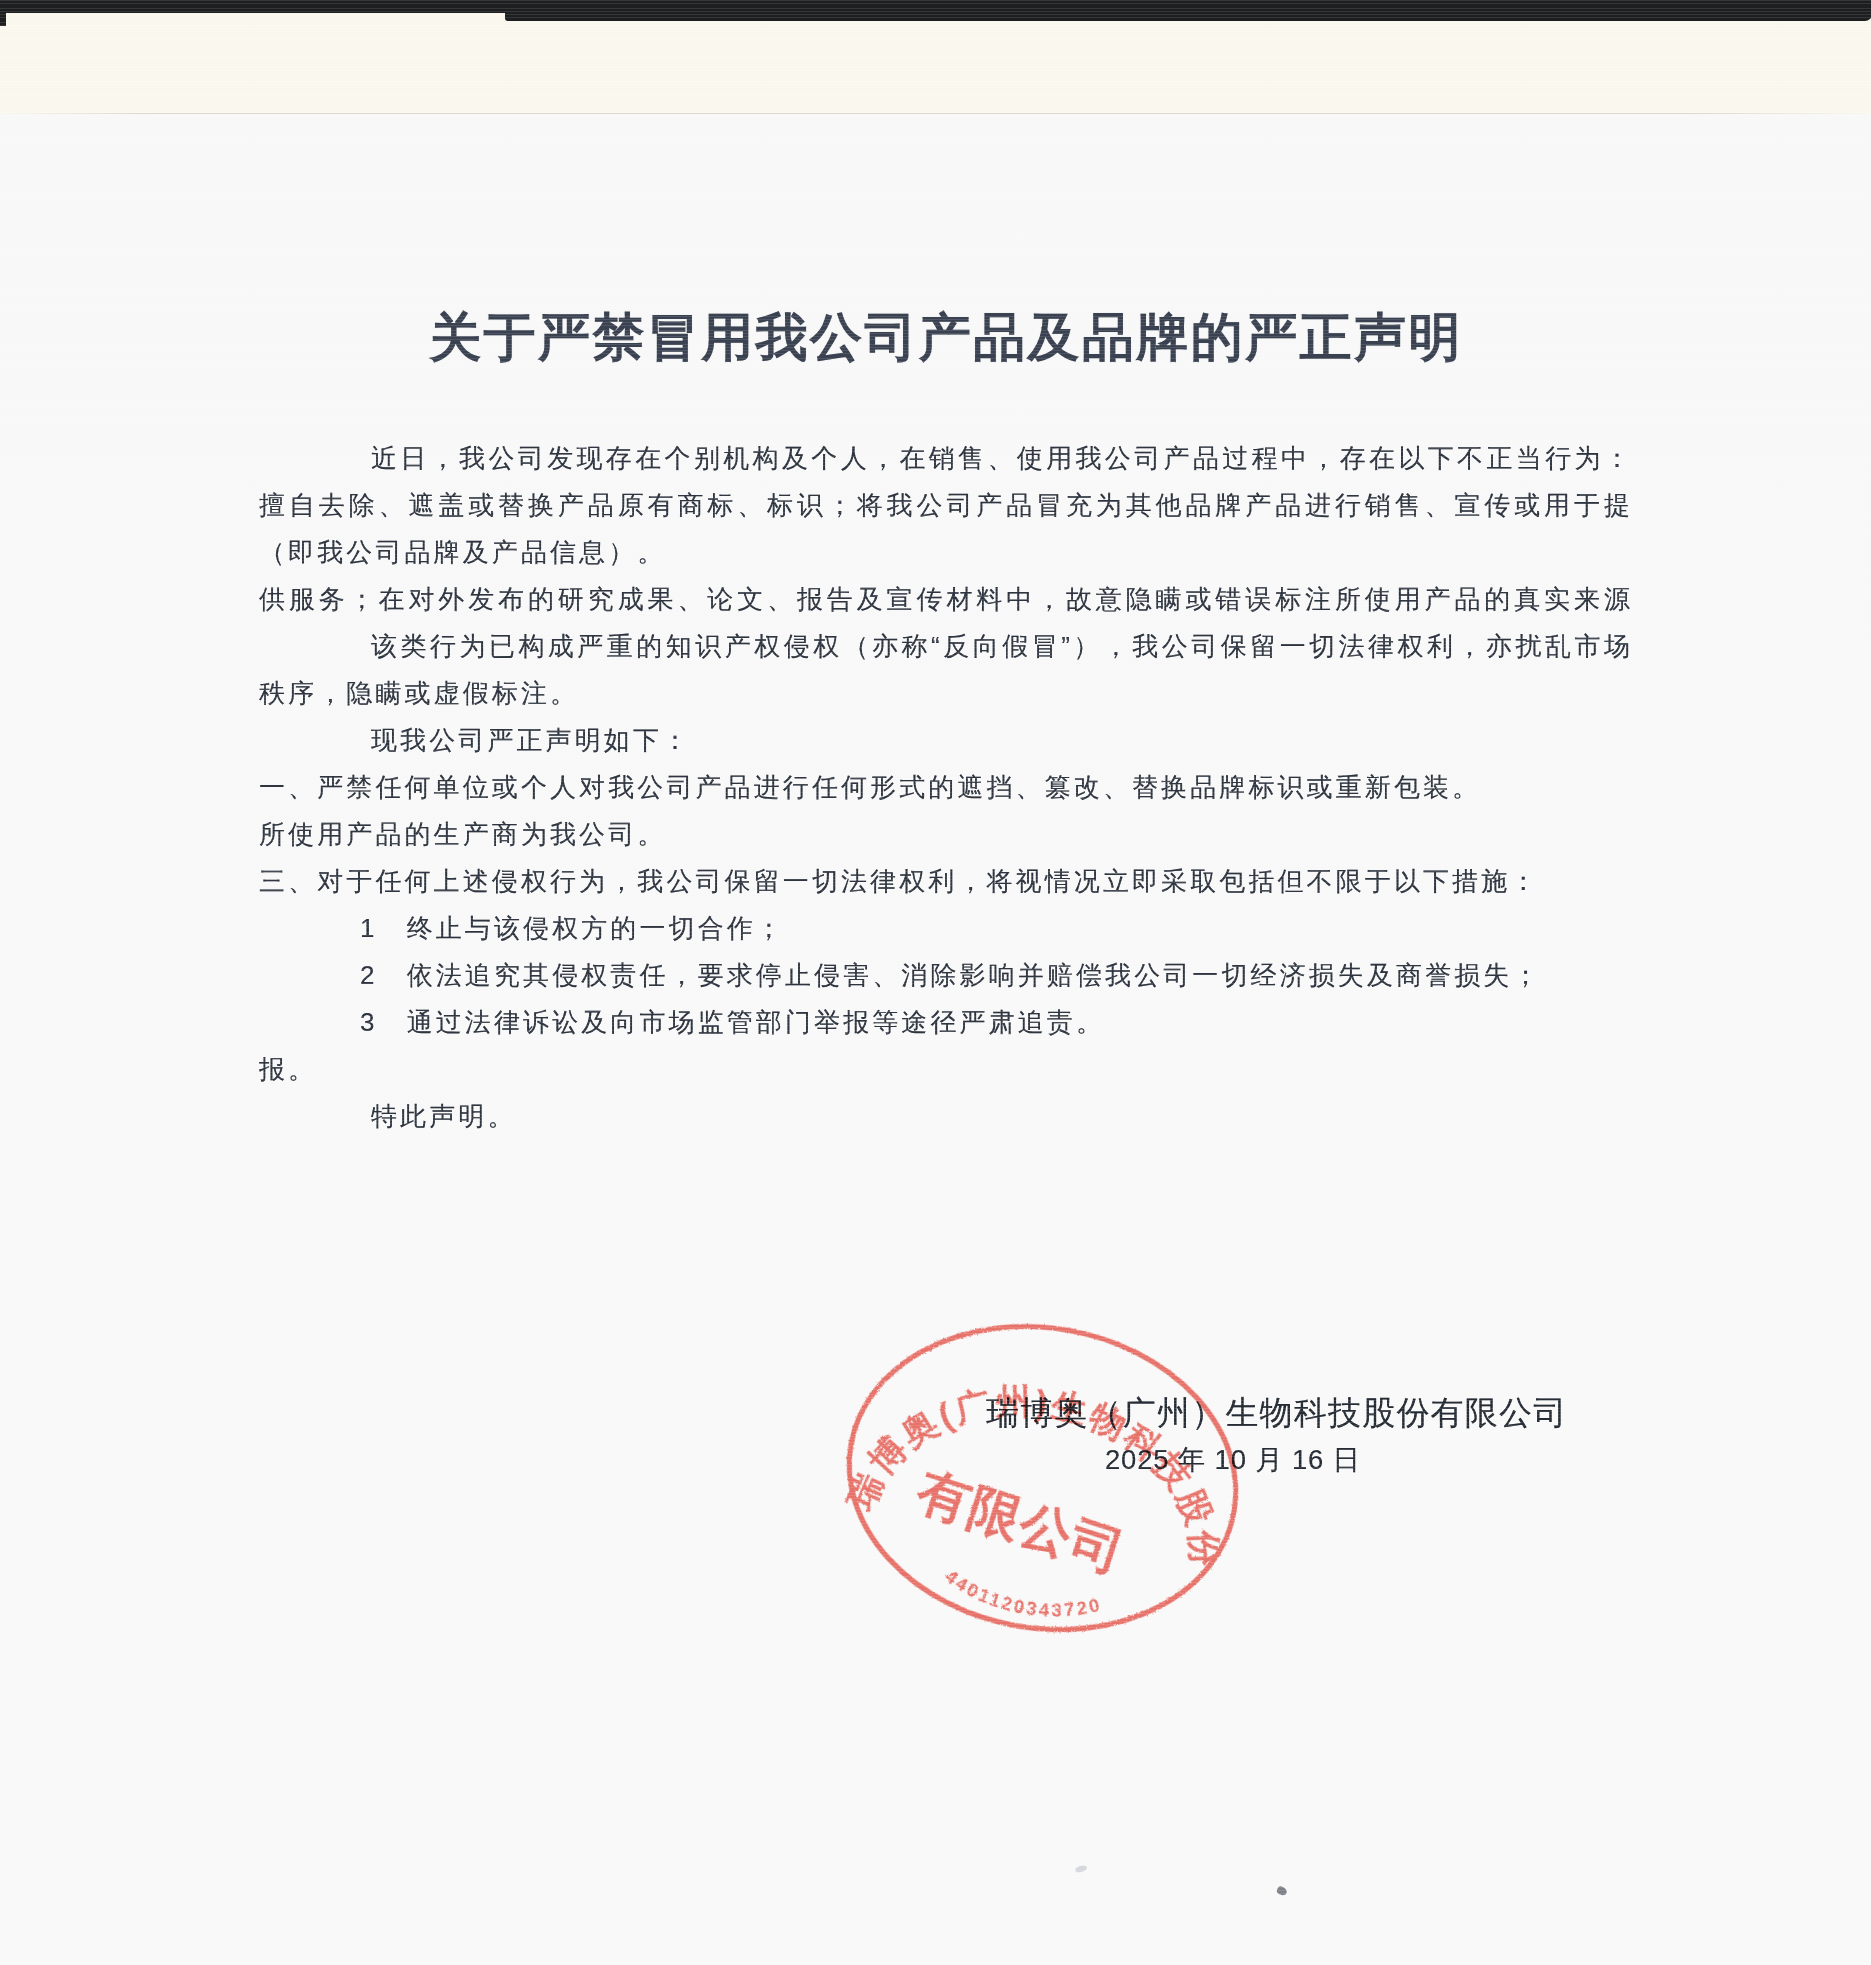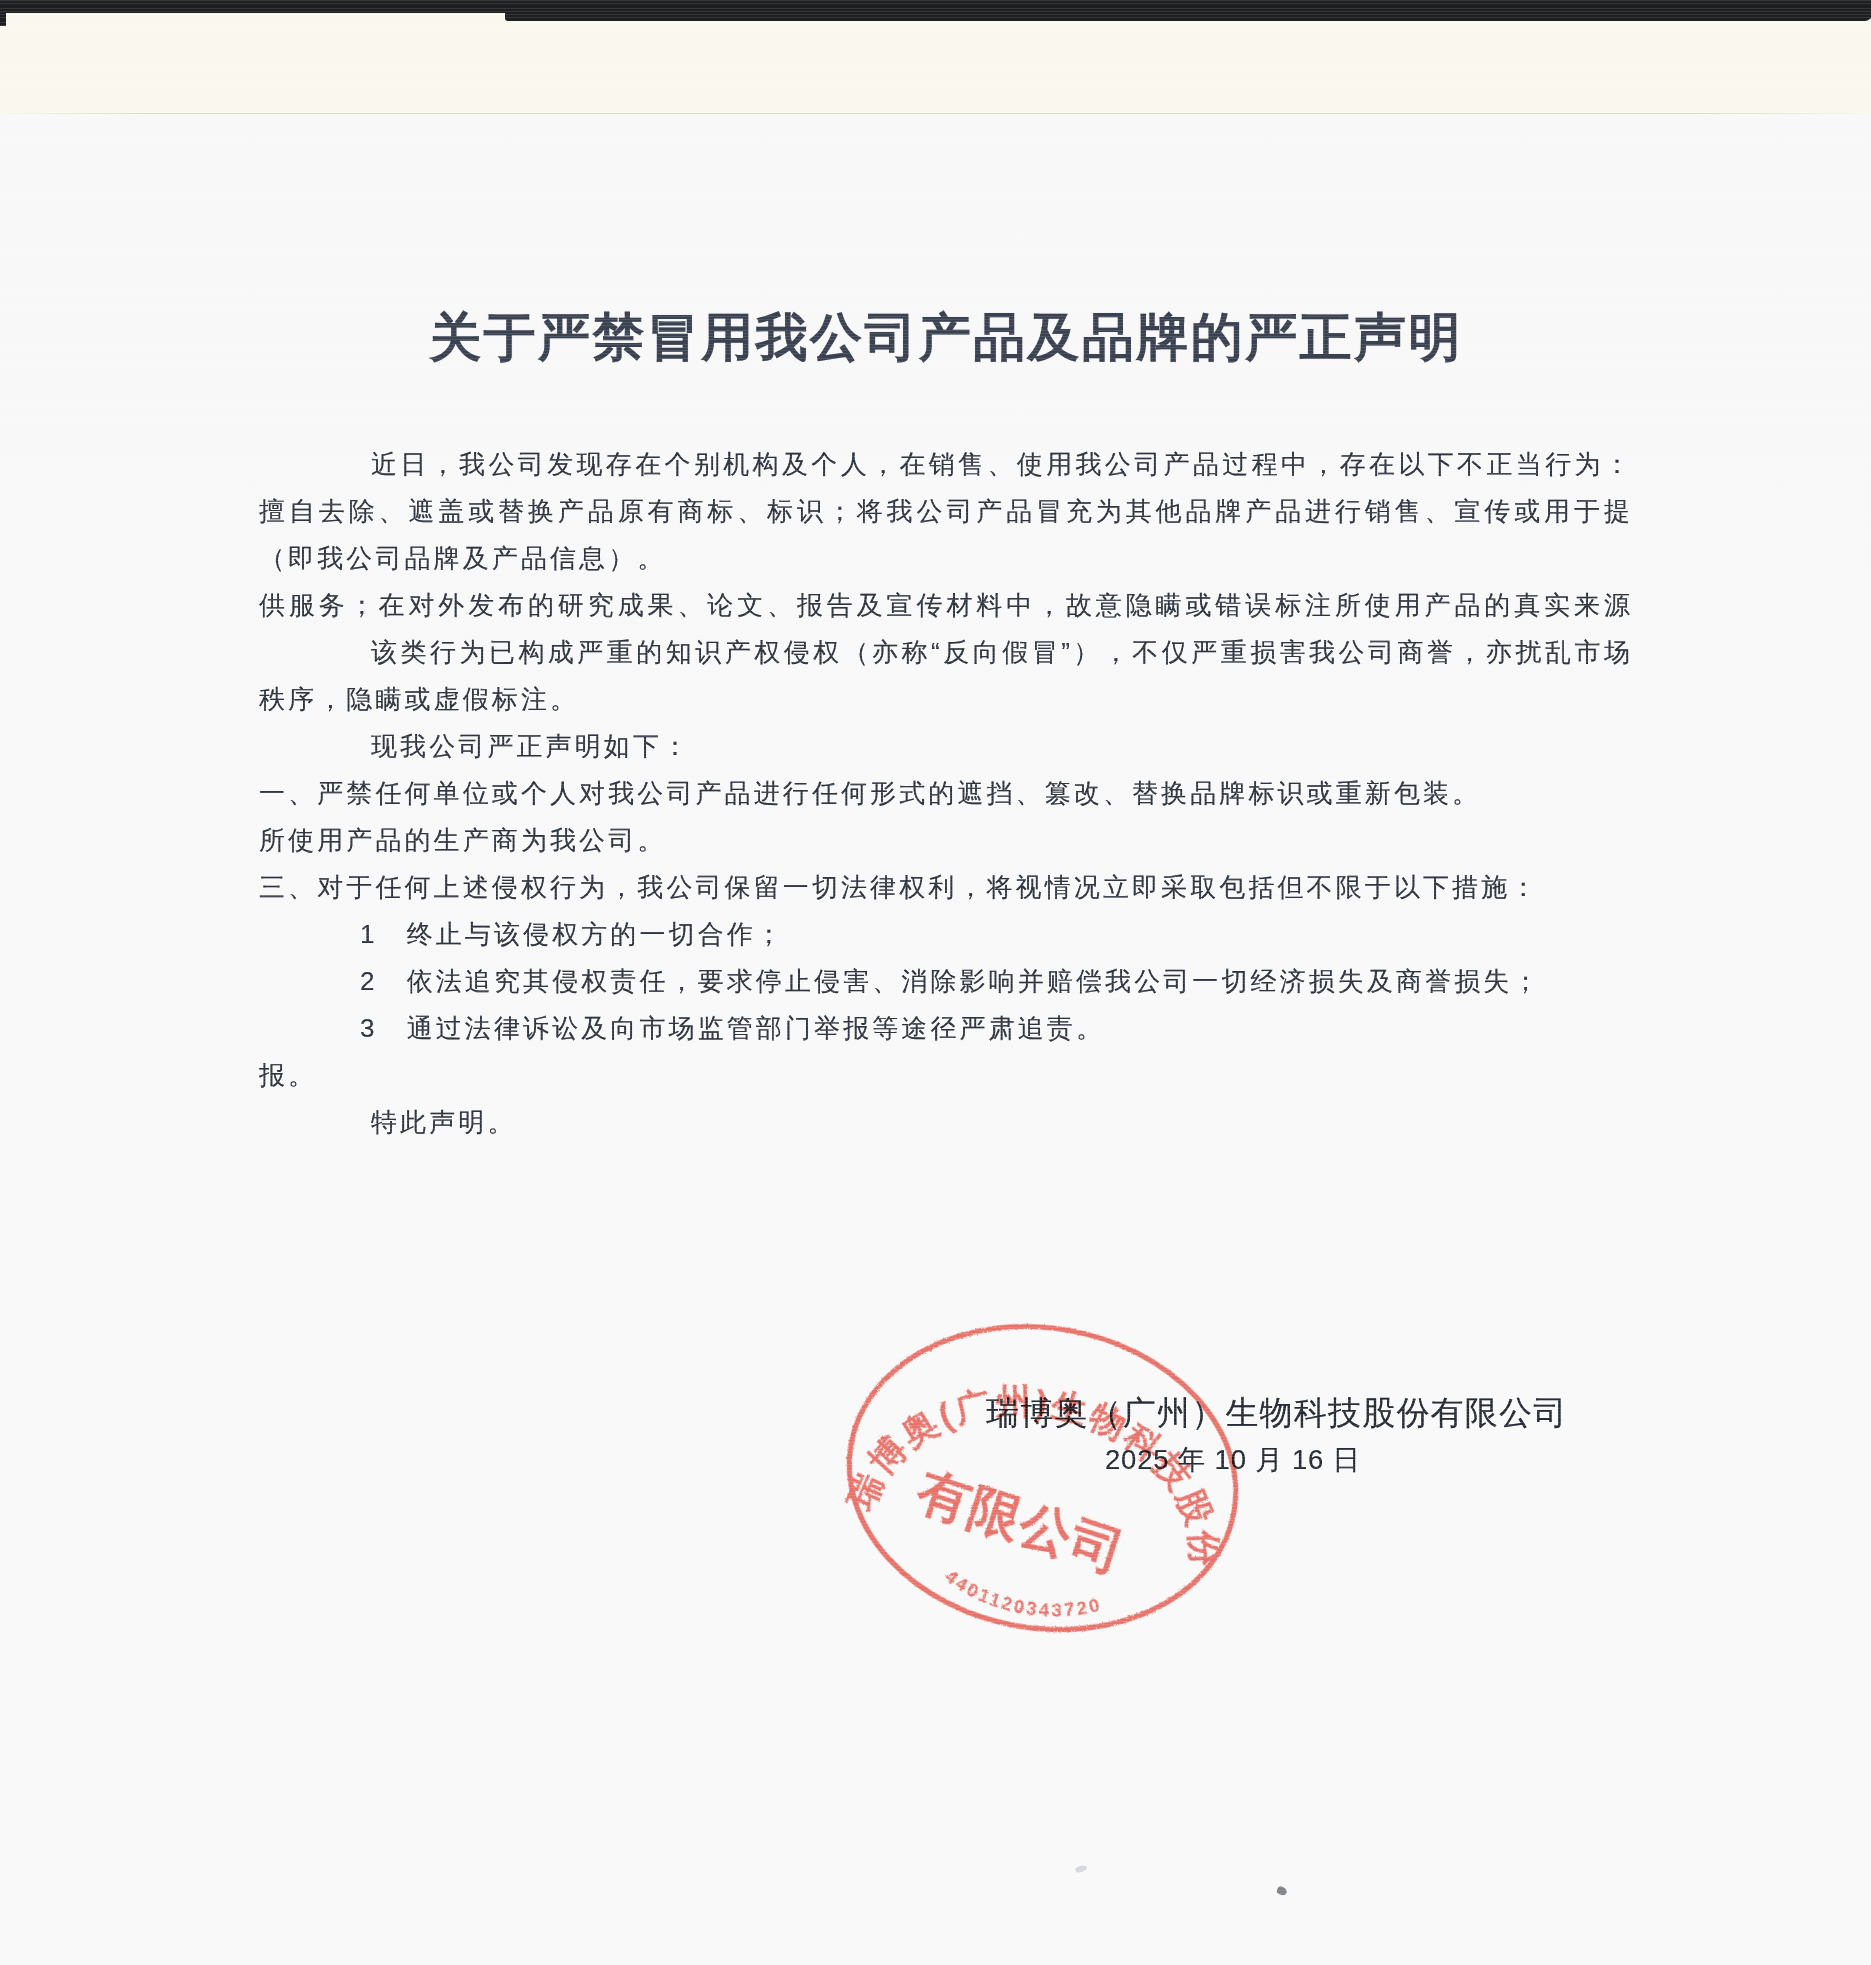--- a/index.html
+++ b/index.html
@@ -24,21 +24,21 @@
 
   .title {
     position: absolute; left: 259px; top: 303px; width: 1374px; margin: 0;
     text-align: center;
     font-size: 52px; font-weight: 600; letter-spacing: 2.4px;
     color: #3a4150;
     text-shadow: 0 0 0.8px rgba(58,65,80,0.35);
     white-space: nowrap;
   }
 
-  .body-block { position: absolute; left: 259px; top: 435px; width: 1374px; margin-top: 6px; }
+  .body-block { position: absolute; left: 259px; top: 435px; width: 1374px; }
   .line {
     height: 47px; line-height: 47px;
     font-size: 26px; font-weight: 500; letter-spacing: 3.1px;
     color: #2e3540;
     text-shadow: 0 0 0.4px rgba(46,53,64,0.45);
     text-align: left;
   }
   .line.full { text-align: justify; text-align-last: justify; }
   .ind-para { text-indent: 112px; }
   .ind-item { text-indent: 101px; }
@@ -85,21 +85,21 @@
   <div class="top-band"></div>
   <div class="paper-seam"></div>
 
   <h1 class="title">关于严禁冒用我公司产品及品牌的严正声明</h1>
 
   <div class="body-block">
     <div class="line ind-para full">近日，我公司发现存在个别机构及个人，在销售、使用我公司产品过程中，存在以下不正当行为：</div>
     <div class="line full">擅自去除、遮盖或替换产品原有商标、标识；将我公司产品冒充为其他品牌产品进行销售、宣传或用于提</div>
     <div class="line">（即我公司品牌及产品信息）。</div>
     <div class="line full">供服务；在对外发布的研究成果、论文、报告及宣传材料中，故意隐瞒或错误标注所使用产品的真实来源</div>
-    <div class="line ind-para full">该类行为已构成严重的知识产权侵权（亦称“反向假冒”），不仅严重损害我公司商誉，亦扰乱市场</div>
+    <div class="line ind-para full">该类行为已构成严重的知识产权侵权（亦称“反向假冒”），我公司保留一切法律权利，亦扰乱市场</div>
     <div class="line">秩序，隐瞒或虚假标注。</div>
     <div class="line ind-para">现我公司严正声明如下：</div>
     <div class="line">一、严禁任何单位或个人对我公司产品进行任何形式的遮挡、篡改、替换品牌标识或重新包装。</div>
     <div class="line">所使用产品的生产商为我公司。</div>
     <div class="line">三、对于任何上述侵权行为，我公司保留一切法律权利，将视情况立即采取包括但不限于以下措施：</div>
     <div class="line ind-item">1　终止与该侵权方的一切合作；</div>
     <div class="line ind-item">2　依法追究其侵权责任，要求停止侵害、消除影响并赔偿我公司一切经济损失及商誉损失；</div>
     <div class="line ind-item">3　通过法律诉讼及向市场监管部门举报等途径严肃追责。</div>
     <div class="line">报。</div>
     <div class="line ind-para">特此声明。</div>

